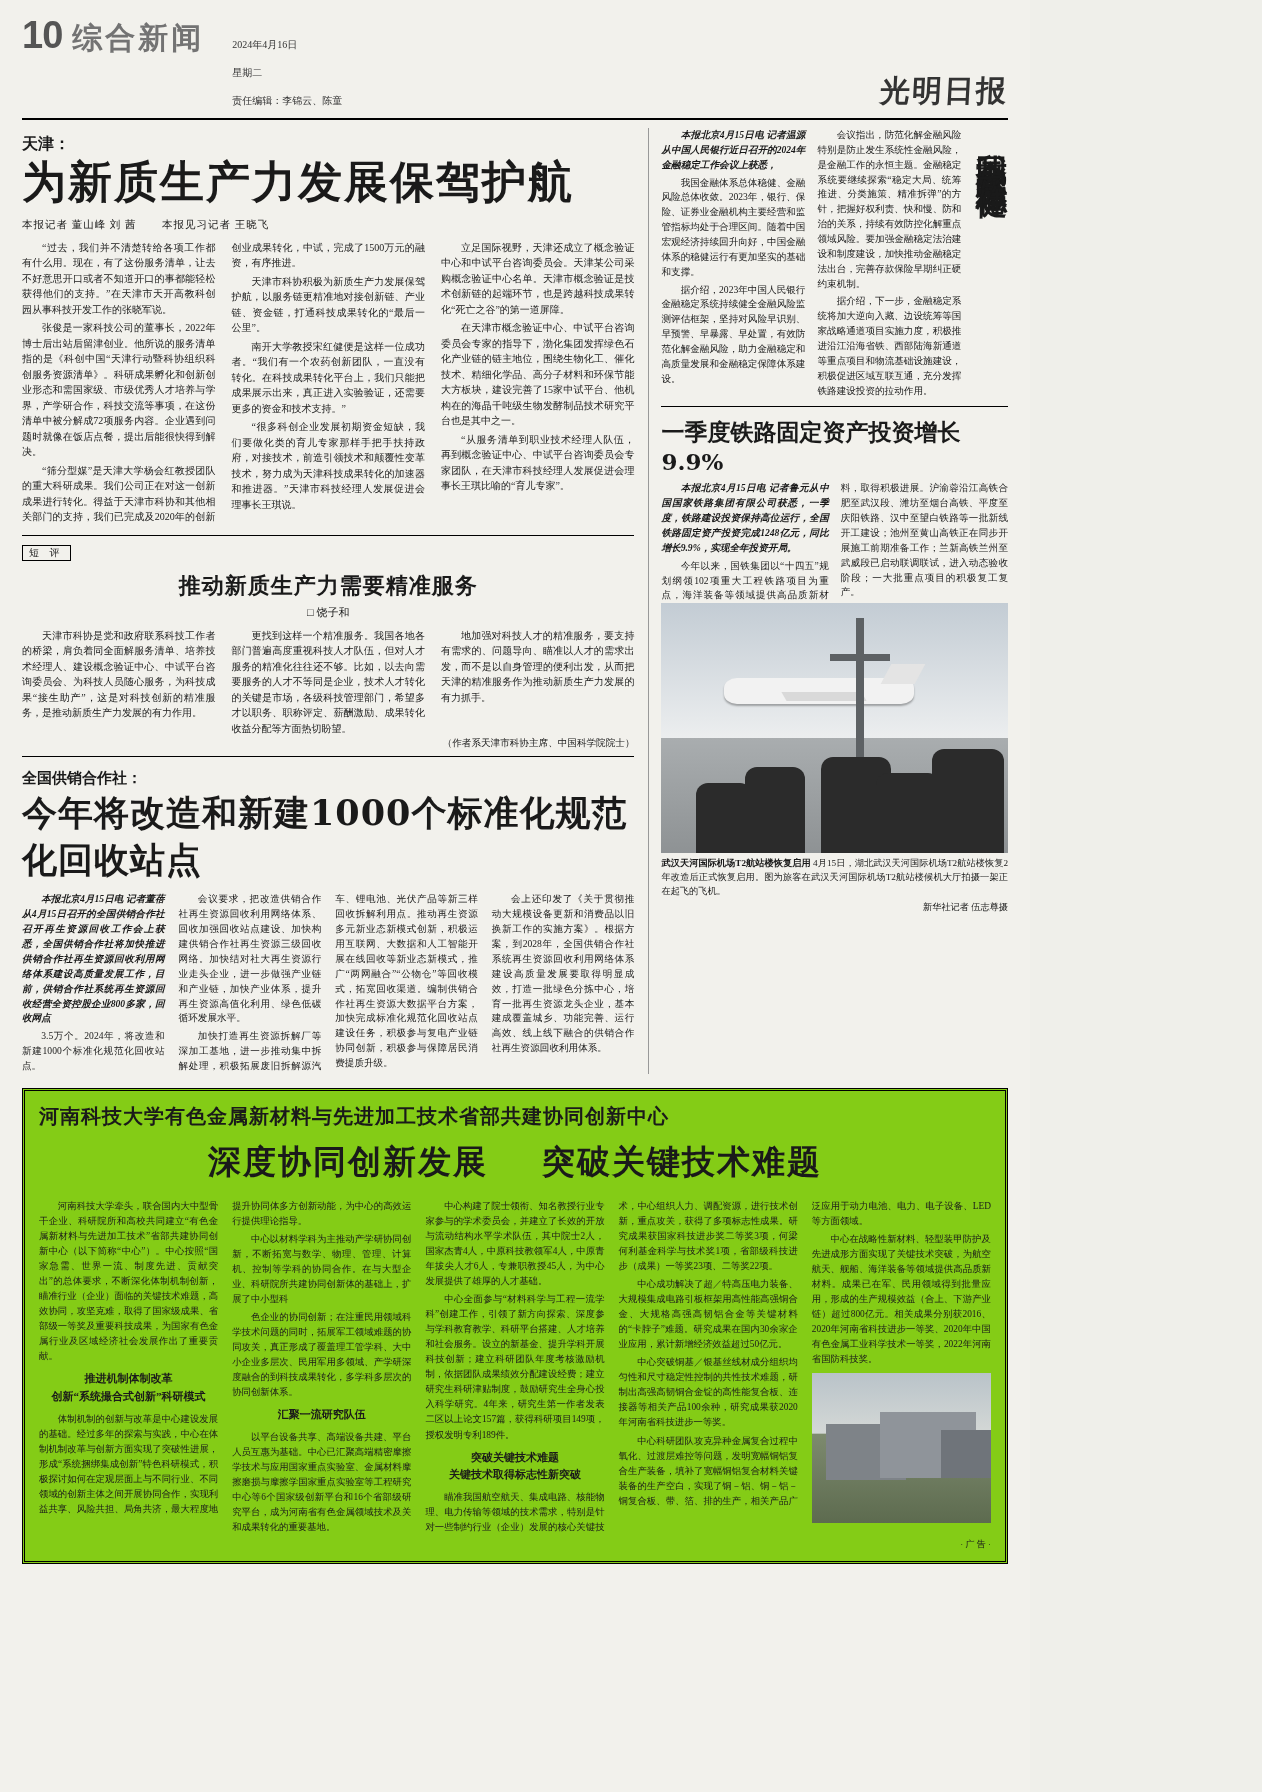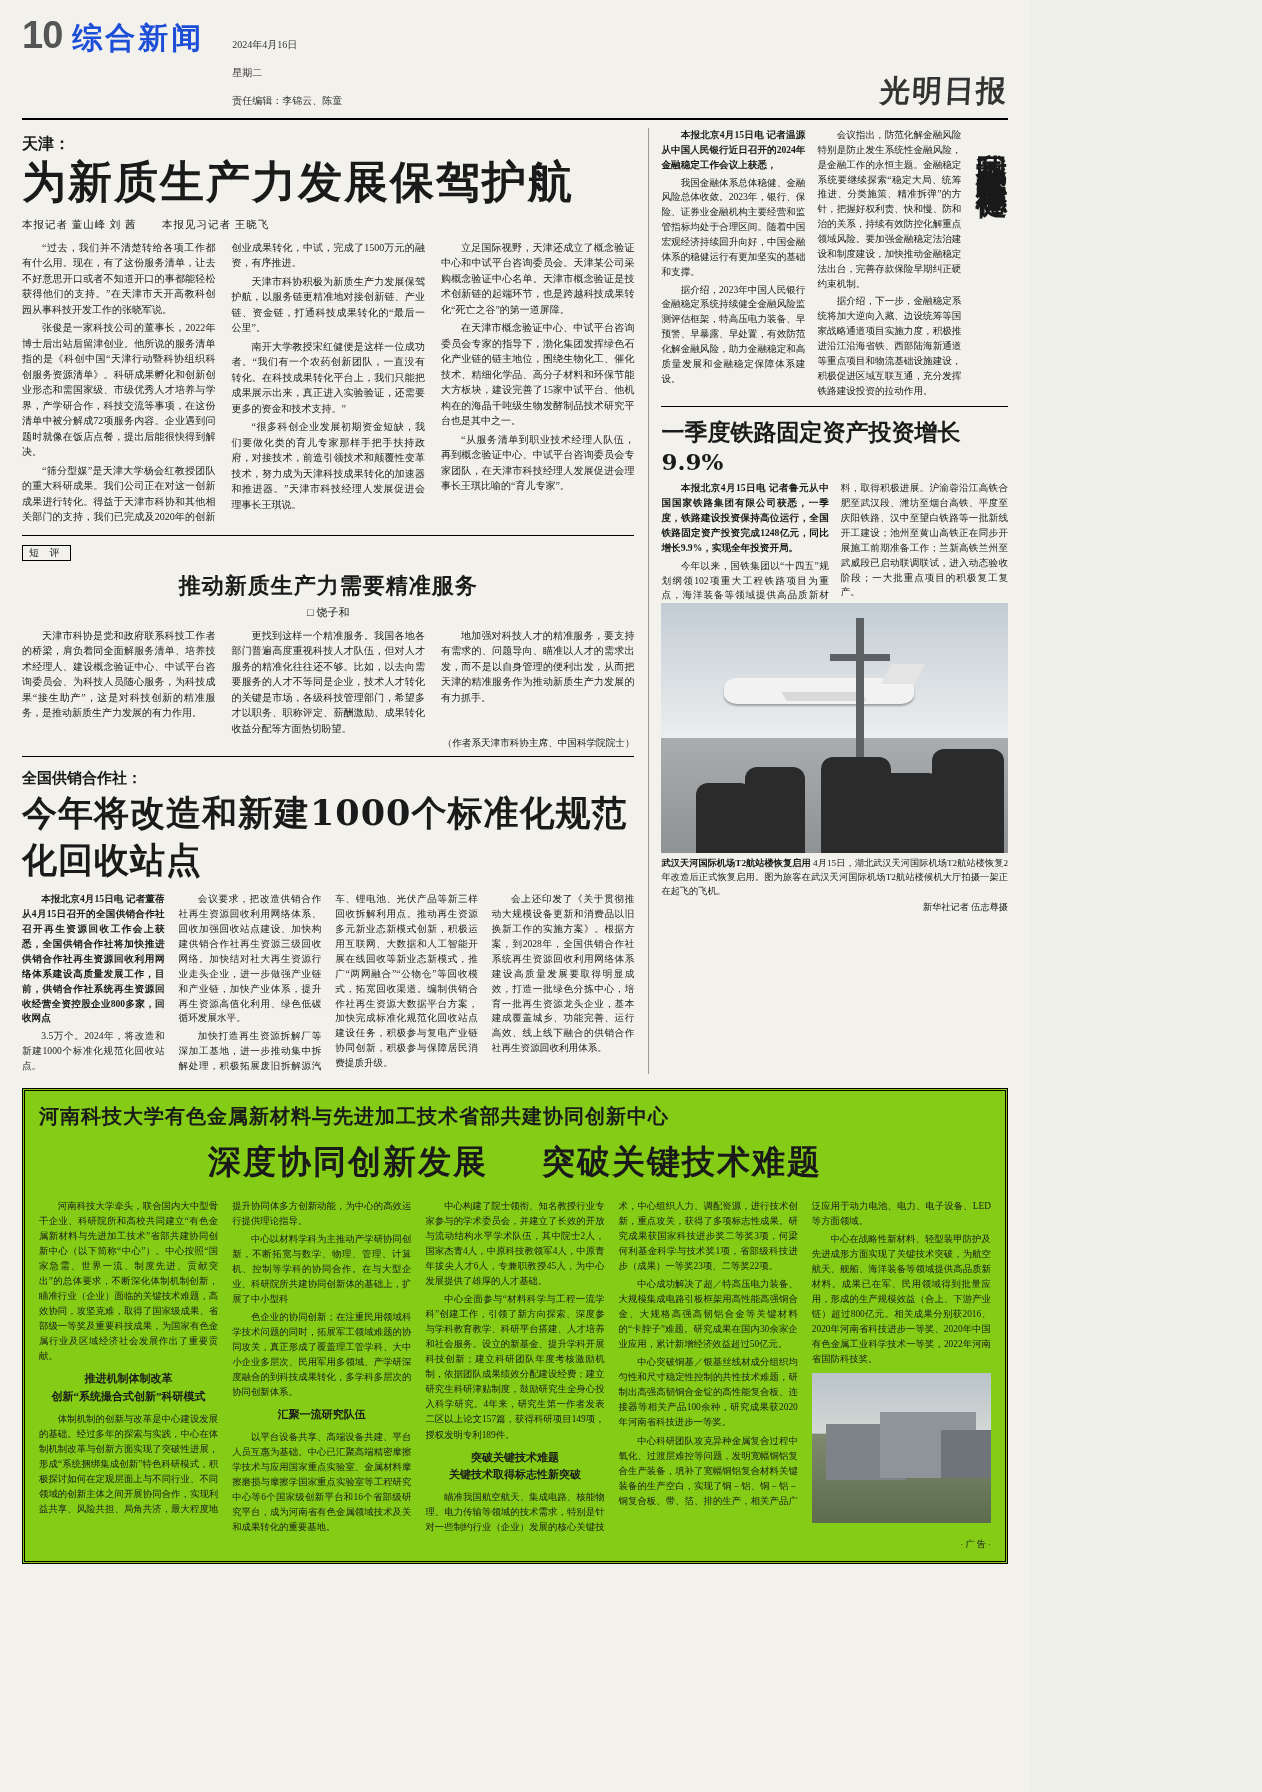--- a/index.html
+++ b/index.html
@@ -2,39 +2,39 @@
 <html><head>
 <meta charset="utf-8">
 <style>
   html,body{margin:0;padding:0;background:#efefea;}
   body{font-family:"Liberation Serif","DejaVu Serif",serif;color:#1a1a1a;}
   #page{width:1030px;height:1792px;background:#f2f1ec;position:relative;box-sizing:border-box;padding:14px 22px 10px 22px;}
   
   .masthead{display:flex;align-items:flex-end;justify-content:space-between;border-bottom:2px solid #000;padding-bottom:6px;margin-bottom:8px;}
   .mh-left{display:flex;align-items:baseline;gap:10px;}
   .pageno{font-family:"Liberation Sans",sans-serif;font-size:38px;font-weight:bold;color:#555;letter-spacing:-1px;}
-  .section-name{font-size:30px;font-weight:bold;color:#1d4ed8;letter-spacing:3px;font-family:"DejaVu Serif",serif;}
+  .section-name{font-size:30px;font-weight:bold;color:#737373;letter-spacing:3px;font-family:"DejaVu Serif",serif;}
   .mh-meta{font-size:10px;color:#333;margin-left:18px;display:flex;gap:14px;align-items:baseline;padding-bottom:4px;flex-direction:column;}
   .mh-logo{font-size:30px;font-weight:bold;letter-spacing:2px;color:#333;font-family:"DejaVu Serif",serif;
            border-left:0;transform:skewX(-3deg);}
   
   .grid{display:flex;gap:14px;}
   .colA{width:760px;}
   .colB{width:430px;border-left:1px solid #999;padding-left:12px;}
   
   .kicker{font-size:16px;font-weight:bold;margin:6px 0 2px 0;}
   .headline-main{font-size:44px;font-weight:bold;letter-spacing:2px;line-height:1.15;margin:2px 0 10px 0;font-family:"DejaVu Serif",serif;}
   .byline{font-size:10.5px;margin-bottom:8px;letter-spacing:1px;}
   .byline span{margin-right:22px;}
   
   .cols3{column-count:3;column-gap:16px;column-rule:0;font-size:10px;line-height:1.55;text-align:justify;}
   .cols4{column-count:4;column-gap:14px;font-size:9.6px;line-height:1.55;text-align:justify;}
   .cols5{column-count:5;column-gap:14px;font-size:9.4px;line-height:1.6;text-align:justify;}
   p{margin:0 0 3px 0;text-indent:2em;}
-  .lead{font-weight:bold;}
+  .lead{font-weight:bold;font-style:italic;}
   
   .shortbox{border-top:1px solid #000;border-bottom:1px solid #000;margin:10px 0;padding:6px 0;}
   .shortbox-tag{display:inline-block;border:1px solid #000;font-size:10px;padding:0 6px;margin-bottom:4px;letter-spacing:4px;}
   .short-title{font-size:22px;font-weight:bold;text-align:center;letter-spacing:1px;margin:6px 0 4px;}
   .short-author{font-size:11px;text-align:center;margin-bottom:8px;}
   .short-sign{font-size:9.6px;text-align:right;line-height:1.5;}
   
   .vert-wrap{display:flex;gap:8px;align-items:flex-start;}
   .vert-title{writing-mode:vertical-rl;text-orientation:upright;font-size:31px;font-weight:bold;letter-spacing:4px;
               font-family:"DejaVu Serif",serif;line-height:1.05;margin-left:6px;}
@@ -133,21 +133,21 @@
         <p>加快打造再生资源拆解厂等深加工基地，进一步推动集中拆解处理，积极拓展废旧拆解源汽车、锂电池、光伏产品等新三样回收拆解利用点。推动再生资源多元新业态新模式创新，积极运用互联网、大数据和人工智能开展在线回收等新业态新模式，推广“两网融合”“公物仓”等回收模式，拓宽回收渠道。编制供销合作社再生资源大数据平台方案，加快完成标准化规范化回收站点建设任务，积极参与复电产业链协同创新，积极参与保障居民消费提质升级。</p>
         <p>会上还印发了《关于贯彻推动大规模设备更新和消费品以旧换新工作的实施方案》。根据方案，到2028年，全国供销合作社系统再生资源回收利用网络体系建设高质量发展要取得明显成效，打造一批绿色分拣中心，培育一批再生资源龙头企业，基本建成覆盖城乡、功能完善、运行高效、线上线下融合的供销合作社再生资源回收利用体系。</p>
       </div>
     </div>
 
     <div class="colB">
       <div class="vert-wrap">
         <div class="rt-body">
           <p class="lead">本报北京4月15日电 记者温源从中国人民银行近日召开的2024年金融稳定工作会议上获悉，</p>
           <p>我国金融体系总体稳健、金融风险总体收敛。2023年，银行、保险、证券业金融机构主要经营和监管指标均处于合理区间。随着中国宏观经济持续回升向好，中国金融体系的稳健运行有更加坚实的基础和支撑。</p>
-          <p>据介绍，2023年中国人民银行金融稳定系统持续健全金融风险监测评估框架，特高压电力装备、早预警、早暴露、早处置，有效防范化解金融风险，助力金融稳定和高质量发展和金融稳定保障体系建设。</p>
+          <p>据介绍，2023年中国人民银行金融稳定系统持续健全金融风险监测评估框架，坚持对风险早识别、早预警、早暴露、早处置，有效防范化解金融风险，助力金融稳定和高质量发展和金融稳定保障体系建设。</p>
           <p>会议指出，防范化解金融风险特别是防止发生系统性金融风险，是金融工作的永恒主题。金融稳定系统要继续探索“稳定大局、统筹推进、分类施策、精准拆弹”的方针，把握好权利责、快和慢、防和治的关系，持续有效防控化解重点领域风险。要加强金融稳定法治建设和制度建设，加快推动金融稳定法出台，完善存款保险早期纠正硬约束机制。</p>
           <p>据介绍，下一步，金融稳定系统将加大逆向入藏、边设统筹等国家战略通道项目实施力度，积极推进沿江沿海省铁、西部陆海新通道等重点项目和物流基础设施建设，积极促进区域互联互通，充分发挥铁路建设投资的拉动作用。</p>
         </div>
         <div class="vert-title">我国金融体系总体稳健</div>
       </div>
 
       <hr class="thin">
 
       <div class="rt-head2">一季度铁路固定资产投资增长9.9%</div>
       <div class="rt-body">

